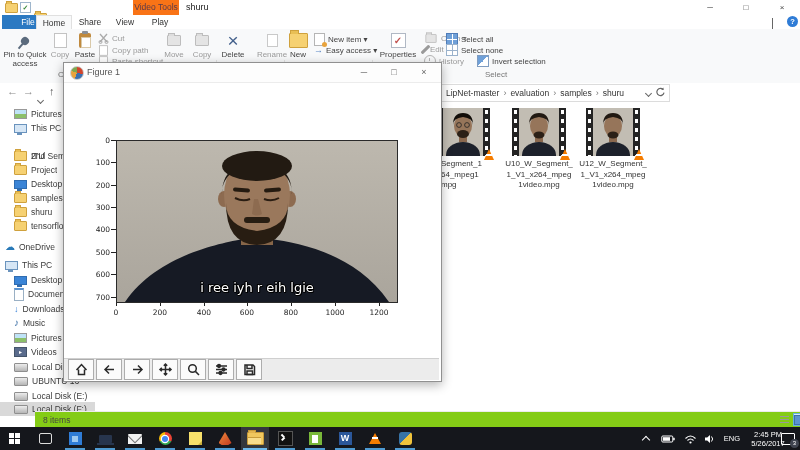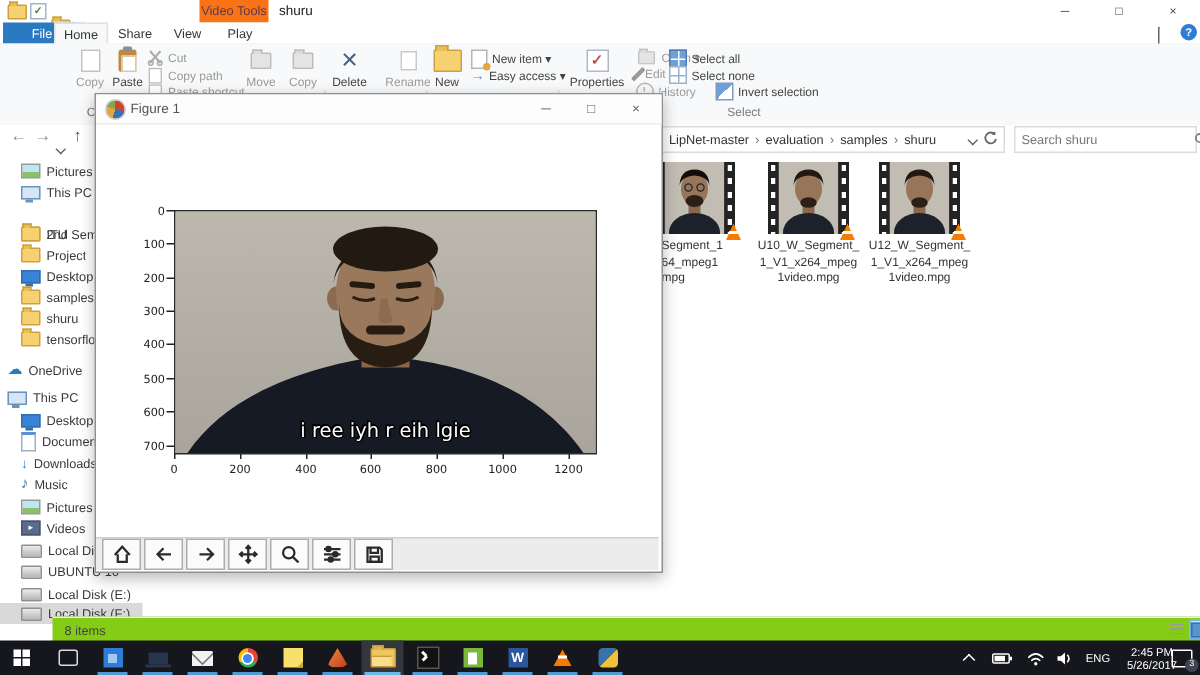--- a/index.html
+++ b/index.html
@@ -168,20 +168,27 @@
     <div class="abs tab tab-file" style="left:2px;width:52px;">File</div>
     <div class="abs tab tab-active" style="left:36px;width:34px;">Home</div>
     <div class="abs tab" style="left:72px;width:36px;">Share</div>
     <div class="abs tab" style="left:110px;width:30px;">View</div>
     <div class="abs tab" style="left:144px;width:32px;">Play</div>
     <div class="abs" style="left:772px;top:4px;"><span class="cup"></span></div>
     <div class="abs helpdot" style="left:787px;top:1px;">?</div>
   </div>
 
   <div class="abs" id="ribbon">
+    <div class="abs r-btn" style="left:2px;top:2px;width:46px;">
+      <div class="r-ic">
+          <span class="ic-pin"></span>
+        </div>
+      <span>Pin to Quick</span>
+      <span>access</span>
+    </div>
     <div class="abs r-btn gray" style="left:48px;top:2px;width:24px;">
       <div class="r-ic">
           <span class="ic-pages dim"></span>
         </div>
       <span>Copy</span>
     </div>
     <div class="abs r-btn" style="left:72px;top:2px;width:26px;">
       <div class="r-ic">
           <span class="ic-clip"></span>
         </div>
@@ -295,29 +302,20 @@
       <span class="crumb">evaluation</span>
       <span class="crumbsep">›</span>
       <span class="crumb">samples</span>
       <span class="crumbsep">›</span>
       <span class="crumb">shuru</span>
       <span style="margin-left:auto;padding-right:4px;"><span class="cdown" style="width:4px;height:4px;"></span></span>
       <span style="padding-right:4px;">
         <svg width="10" height="10">
             <path d="M8.2 2.6 A3.6 3.6 0 1 0 9 5.6" stroke="#666" fill="none" stroke-width="1.2"></path>
             <path d="M8.5 0.5 L8.6 3 L6.2 2.6 Z" fill="#666"></path>
-          </svg>
-      </span>
-    </div>
-    <div class="abs" id="searchbox">
-      <input placeholder="Search shuru" style="">
-      <span style="padding-right:4px;display:flex;">
-        <svg width="10" height="10">
-            <circle cx="4" cy="4" r="2.8" stroke="#777" fill="none" stroke-width="1.1"></circle>
-            <path d="M6.2 6.2 L9 9" stroke="#777" stroke-width="1.1"></path>
           </svg>
       </span>
     </div>
   </div>
 
   <div>
     <div class="abs srow" style="top:107px;">
         <span class="t-pic"></span>
         <span class="slabel">Pictures</span>
       </div>

